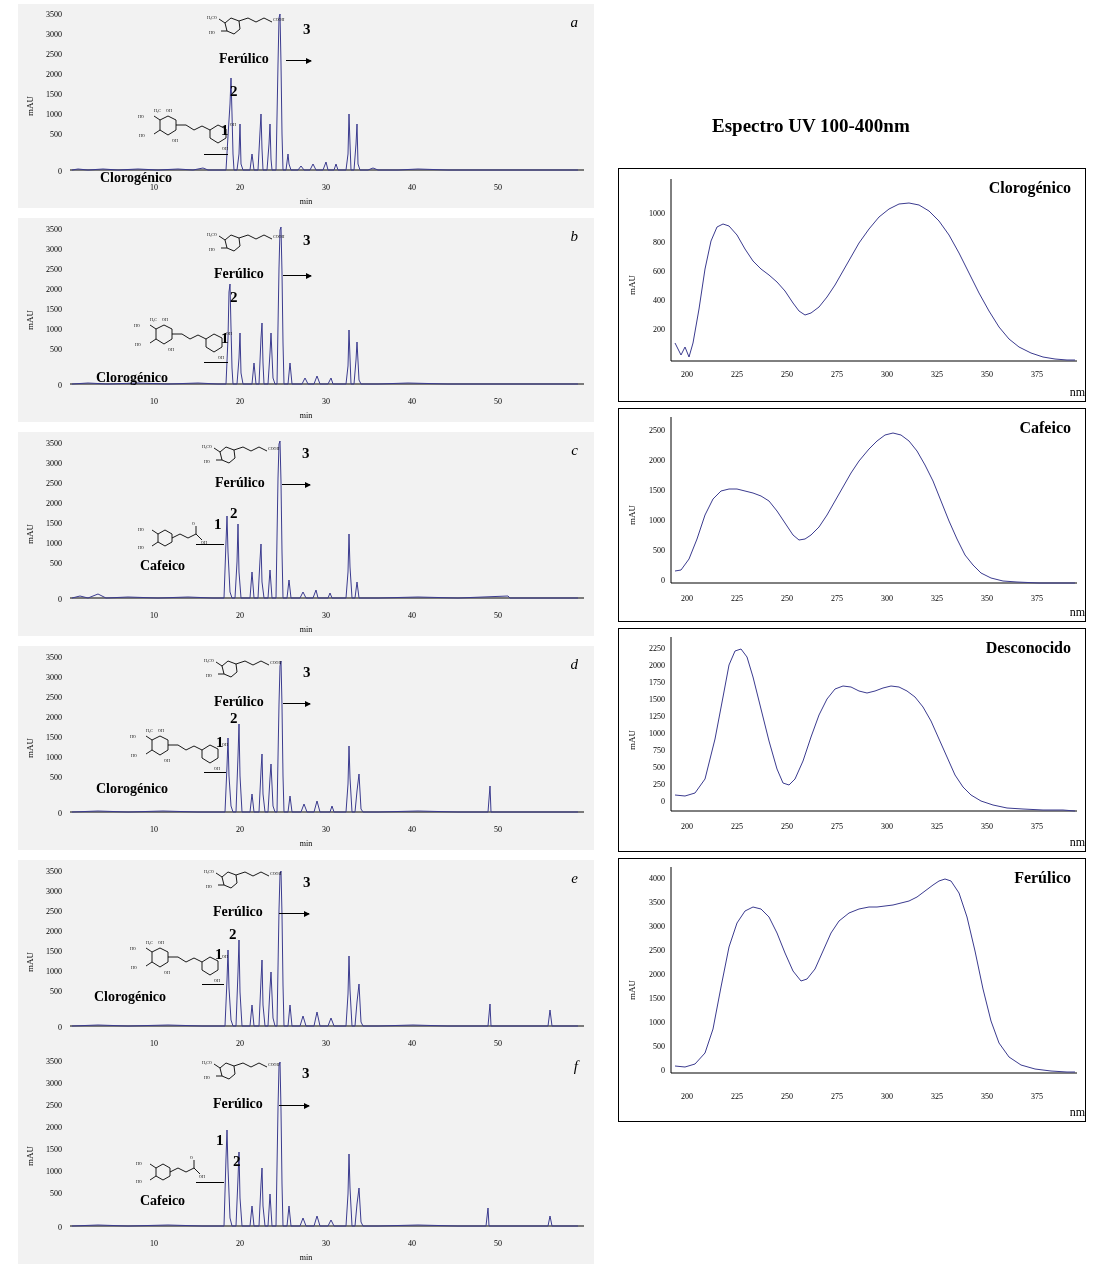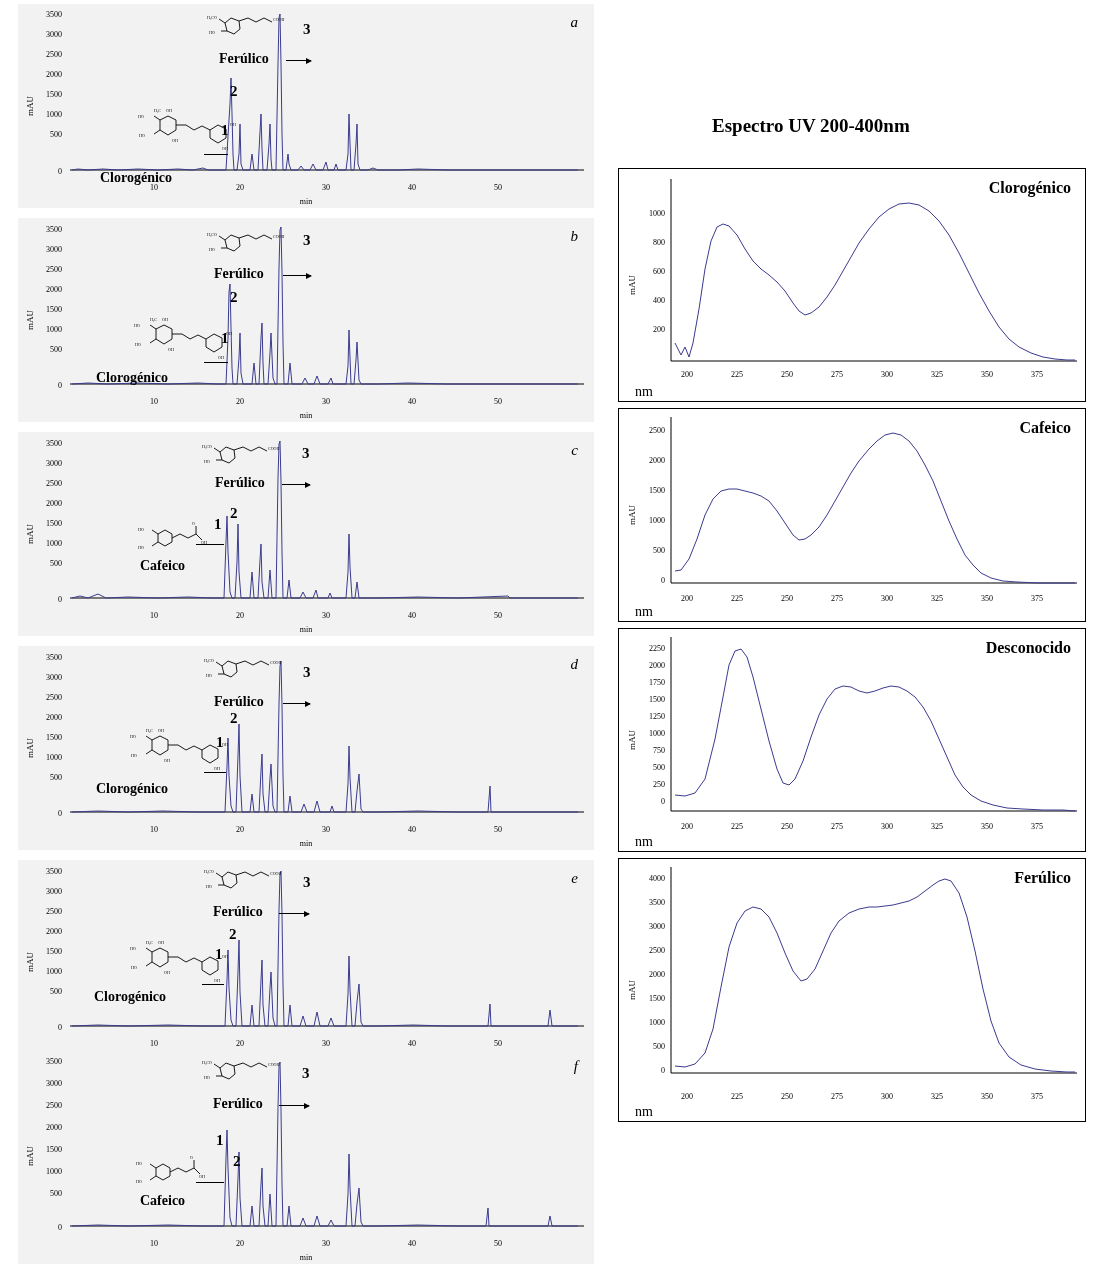--- a/index.html
+++ b/index.html
@@ -20,21 +20,21 @@
   .pknum{position:absolute;font-size:15px;font-weight:bold;font-family:"Liberation Serif",serif;}
   .cmpd{position:absolute;font-size:14px;font-weight:bold;font-family:"Liberation Serif",serif;}
   .lead{position:absolute;height:0;border-top:1.4px solid #000;}
   .lead.arrow:after{content:"";position:absolute;right:-1px;top:-3px;border-left:6px solid #000;border-top:3.5px solid transparent;border-bottom:3.5px solid transparent;}
   .mol{position:absolute;}
 
   
   .uvtitle{position:absolute;font-size:19px;font-weight:bold;font-family:"Liberation Serif",serif;}
   .uv{position:absolute;background:#fff;border:1px solid #000;}
   .uv .ylab{position:absolute;left:3px;top:50%;transform:translateY(-50%) rotate(-90deg);font-size:9px;}
-  .uv .xlab{position:absolute;bottom:1px;left:16px;right:0;text-align:left;font-size:14px;}
+  .uv .xlab{position:absolute;bottom:1px;left:4px;right:0;text-align:right;font-size:12px;}
   .uv .name{position:absolute;right:14px;top:10px;font-size:16px;font-weight:bold;}
   .uv svg{position:absolute;left:0;top:0;}
 </style>
 </head>
 <body>
 
 <div class="page">
 
   <div class="chrom" style="top:4px;width:576px;height:204px;">
     <div class="ylab">mAU</div>
@@ -485,21 +485,21 @@
       </g>
       <g font-size="4" font-family="Liberation Serif, serif">
         <text x="4" y="11">HO</text>
           <text x="4" y="29">HO</text>
           <text x="58" y="5">O</text>
           <text x="67" y="24">OH</text>
       </g>
     </svg>
   </div>
 
-  <div class="uvtitle" style="left:712px;top:115px;">Espectro UV 200-400nm</div>
+  <div class="uvtitle" style="left:712px;top:115px;">Espectro UV 100-400nm</div>
 
   <div class="uv" style="left:618px;top:168px;width:466px;height:232px;">
     <div class="ylab">mAU</div>
     <div class="xlab">nm</div>
     <div class="name">Clorogénico</div>
     <svg width="466" height="232" viewBox="0 0 466 232">
       <g class="tickl">
         <text x="46" y="47" text-anchor="end">1000</text>
         <text x="46" y="76" text-anchor="end">800</text>
         <text x="46" y="105" text-anchor="end">600</text>

